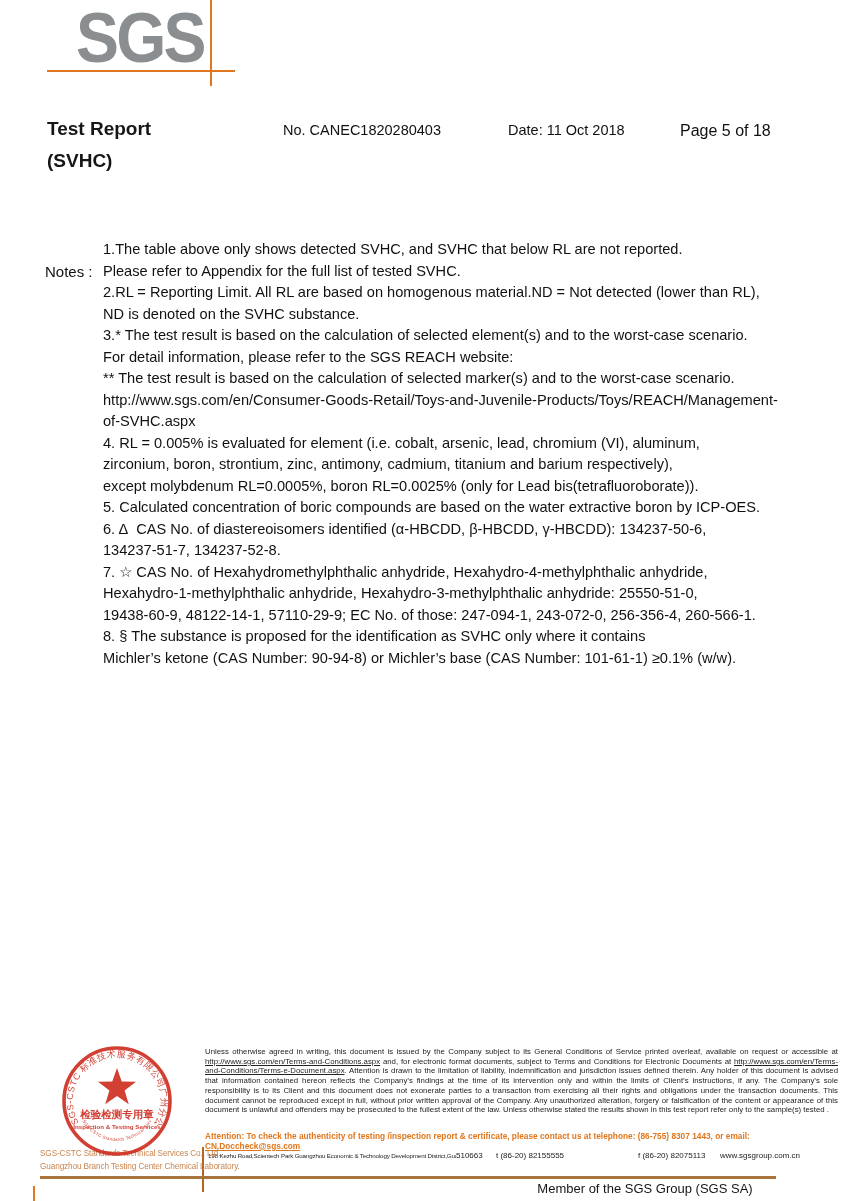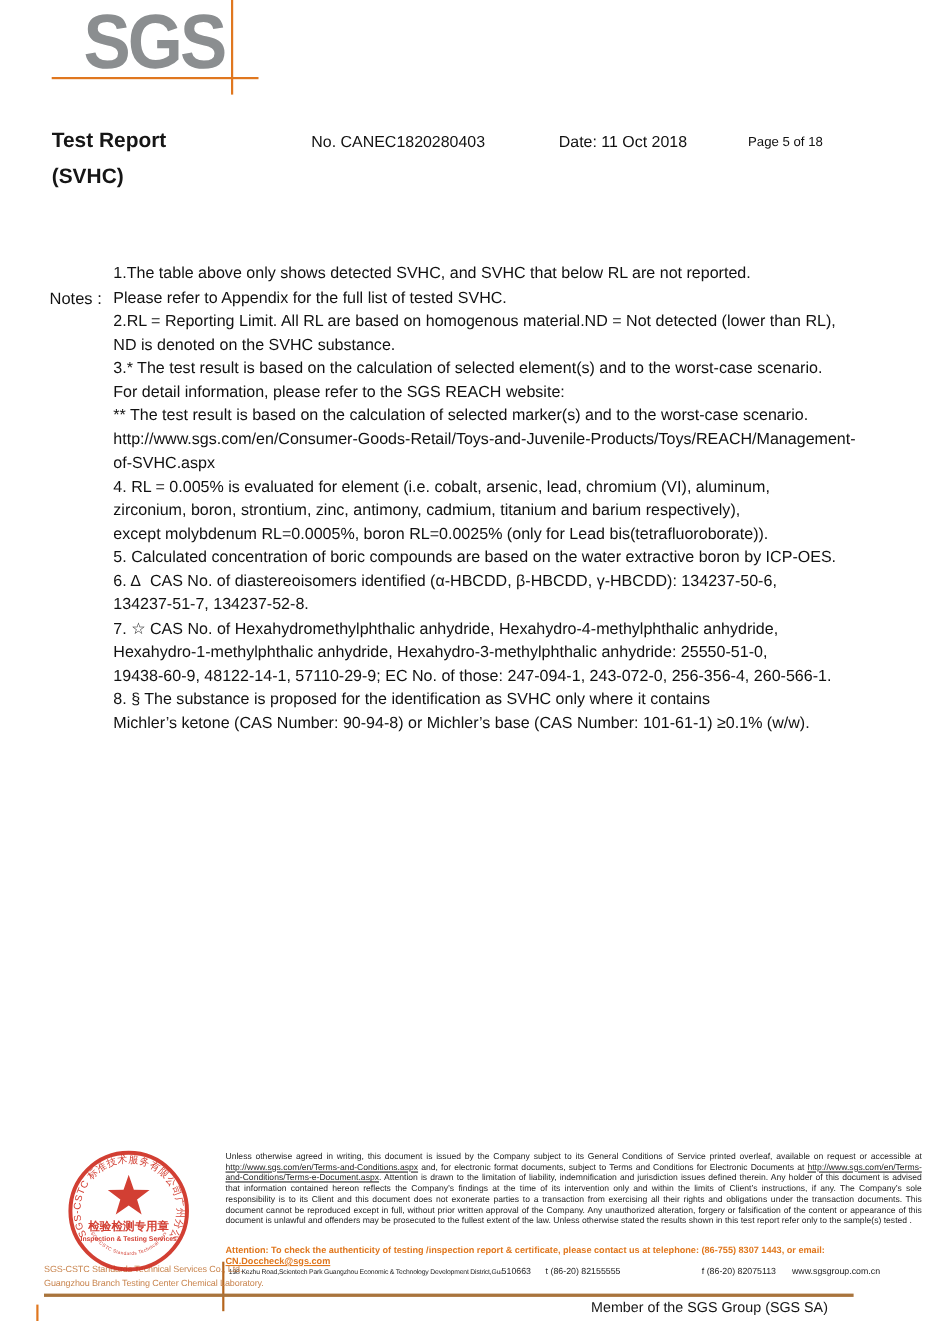--- a/index.html
+++ b/index.html
@@ -12,21 +12,21 @@
                font-weight:bold; color:#8b8e90; letter-spacing:-3px;
                transform:scaleX(.92); transform-origin:left top; }
   .logo-hline { position:absolute; left:47px; top:70px; width:188px; height:2px; background:#e0771f; }
   .logo-vline { position:absolute; left:210px; top:0; width:2px; height:86px; background:#e0771f; }
 
   
   .title1 { position:absolute; left:47px; top:118px; font-size:19px; font-weight:bold; color:#161616; }
   .title2 { position:absolute; left:47px; top:150px; font-size:19px; font-weight:bold; color:#161616; }
   .report-no { position:absolute; left:283px; top:122px; font-size:14.5px; color:#111; }
   .date      { position:absolute; left:508px; top:122px; font-size:14.5px; color:#111; }
-  .page-info { position:absolute; left:680px; top:122px; font-size:12px; color:#111; }
+  .page-info { position:absolute; left:680px; top:122px; font-size:16px; color:#111; }
 
   
   .notes-label { position:absolute; left:45px; top:216px; font-size:15px; color:#111;margin-top:47px; }
   .notes-body  { position:absolute; left:103px; top:239px; width:720px;
                  font-size:14.6px; line-height:21.5px; color:#111; }
   .note-line { white-space:nowrap; }
 
   
   .stamp-svg { position:absolute; left:56px; top:1042px; z-index:3; }
   .company-l1 { position:absolute; left:40px; top:1149px; font-size:8.2px; letter-spacing:-.1px;

